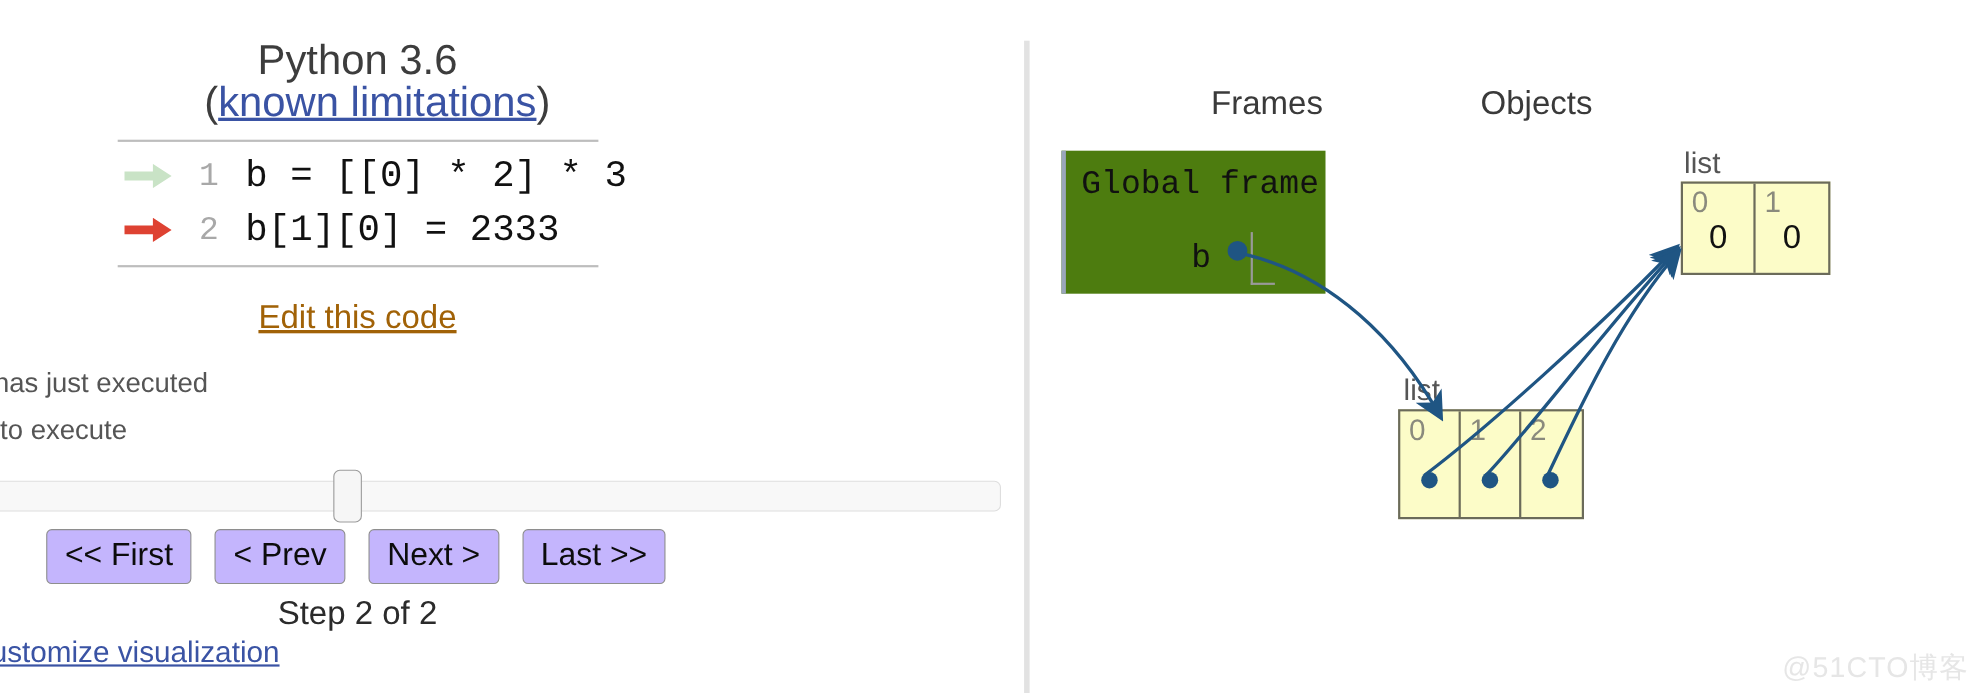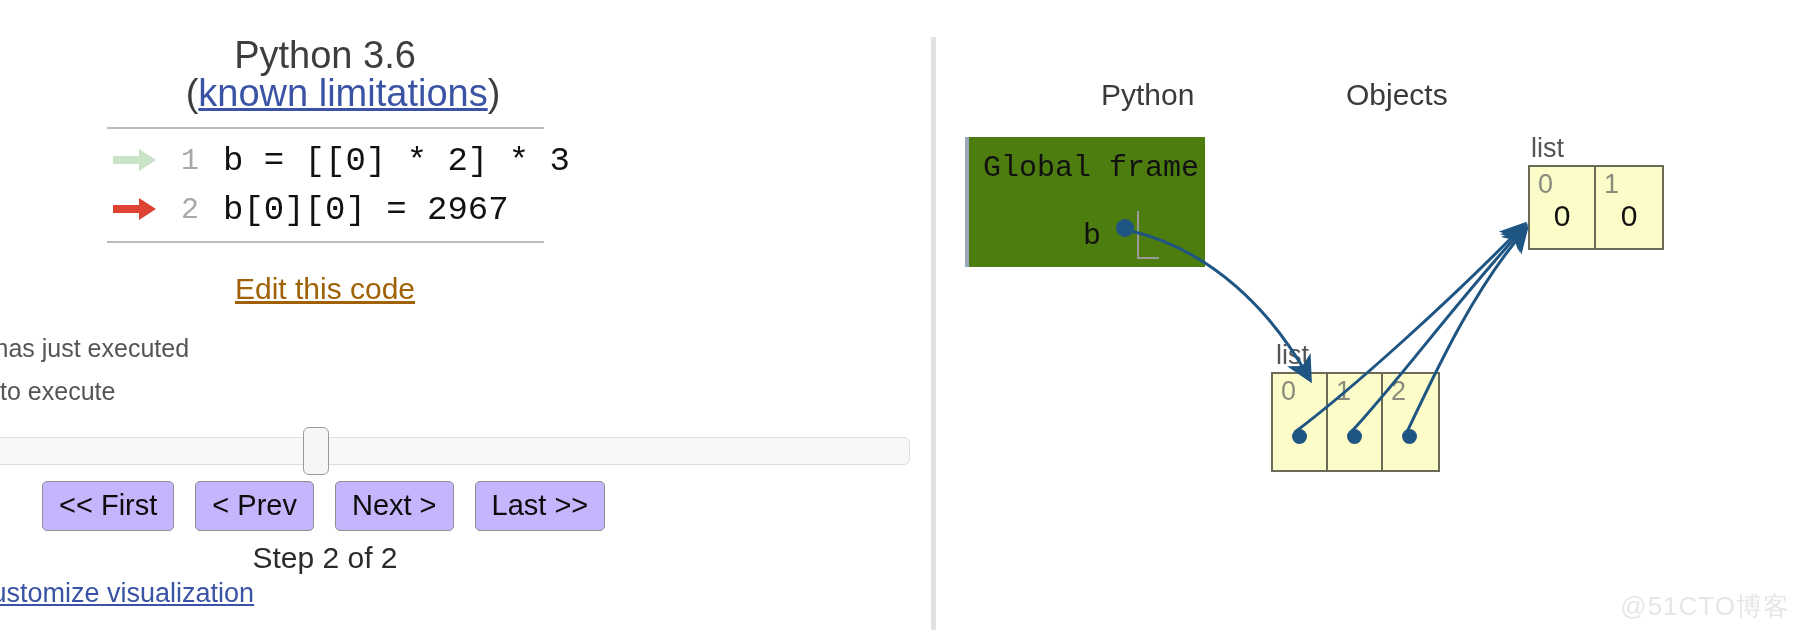--- a/index.html
+++ b/index.html
@@ -230,21 +230,21 @@
         <span class="codetext">b = [[0] * 2] * 3</span>
       </div>
 
       <div class="code-row">
         <span class="gutter-arrow">
           <svg width="44" height="22" viewBox="0 0 44 22">
             <path d="M0 7 L26 7 L26 0 L43 11 L26 22 L26 15 L0 15 Z" fill="#de4232"></path>
           </svg>
         </span>
         <span class="lineno">2</span>
-        <span class="codetext">b[0][0] = 2967</span>
+        <span class="codetext">b[1][0] = 2333</span>
       </div>
 
     </div>
 
     <a class="edit-link">Edit this code</a>
 
     <div class="legend">
       <div>line that has just executed</div>
       <div>next line to execute</div>
     </div>
@@ -261,21 +261,21 @@
 
     <div class="step-label">Step 2 of 2</div>
 
     <a class="bottom-link">Customize visualization</a>
   </div>
 
   <div class="pane-divider"></div>
 
   <div class="right-pane">
 
-    <div class="col-head frames">Python</div>
+    <div class="col-head frames">Frames</div>
     <div class="col-head objects">Objects</div>
 
     <div class="global-frame">
       <div class="gf-title">Global frame</div>
     </div>
     <div class="gf-varname" style="position:absolute;left:152px;top:219px;">b</div>
     <div class="gf-slot" style="position:absolute;left:206px;top:211px;"></div>
 
     <div class="obj-label" style="left:600px;top:133px;">list</div>
     <div class="list-box" id="inner-list">

